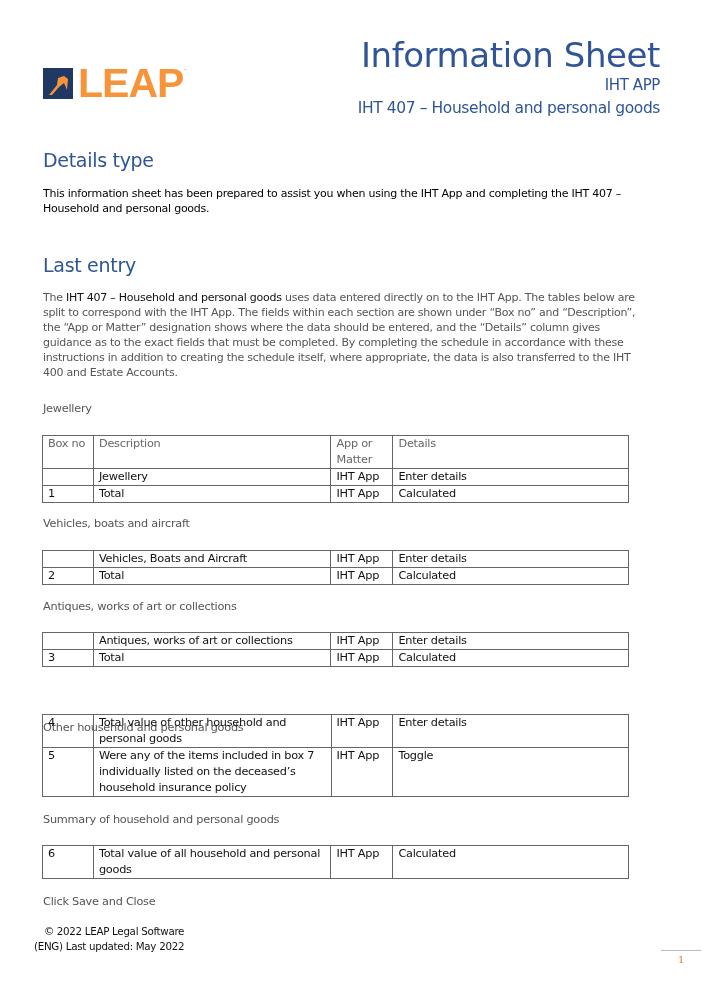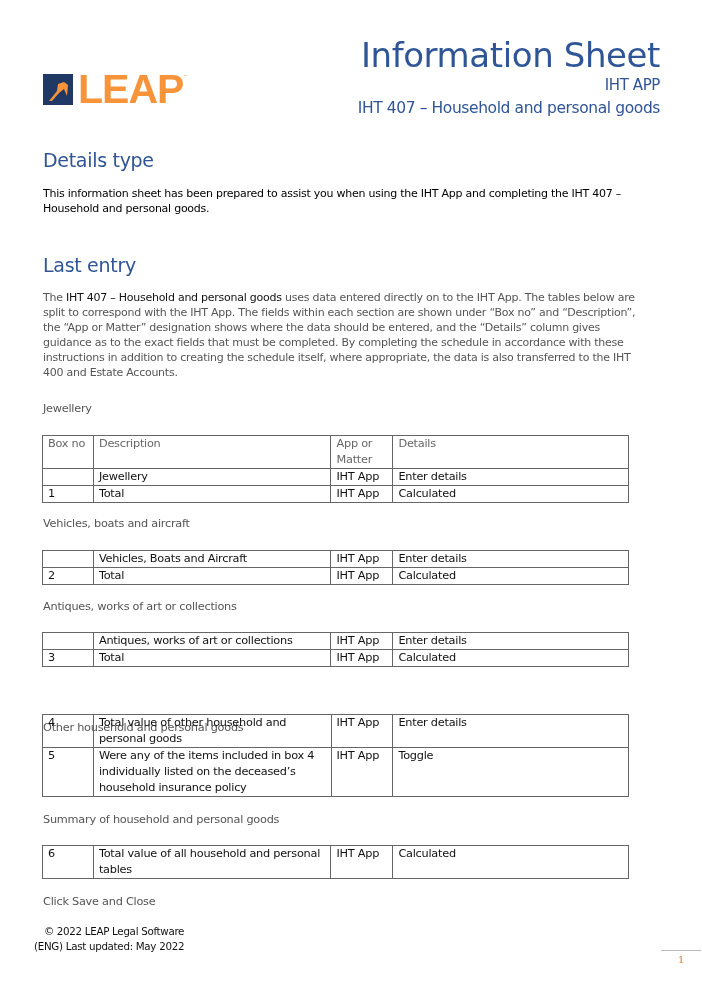--- a/index.html
+++ b/index.html
@@ -5,21 +5,21 @@
     * { box-sizing: border-box; margin: 0; padding: 0; }
     html, body { width: 702px; height: 993px; background: #ffffff; overflow: hidden; }
     body {
       position: relative;
       font-family: "DejaVu Sans", "Liberation Sans", sans-serif;
       color: #000;
     }
     .abs { position: absolute; }
 
     
-    .logo { left: 43px; top: 73px; height: 32px; display: flex; align-items: center; }
+    .logo { left: 43px; top: 67px; height: 32px; display: flex; align-items: center; }
     .logo-mark { width: 30px; height: 31px; background: #1f3864; position: relative; }
     .logo-mark svg { position: absolute; left: 0; top: 0; }
     .logo-text {
       margin-left: 5px;
       font-family: "Liberation Sans", sans-serif;
       font-weight: bold;
       font-size: 41px;
       line-height: 32px;
       color: #f7943a;
       letter-spacing: -1px;
@@ -219,39 +219,39 @@
     </colgroup>
   <tbody>
       <tr>
     <td>4</td>
     <td>Total value of other household and personal goods</td>
     <td>IHT App</td>
     <td>Enter details</td>
   </tr>
   <tr>
     <td>5</td>
-    <td>Were any of the items included in box 4 individually listed on the deceased’s household insurance policy</td>
+    <td>Were any of the items included in box 7 individually listed on the deceased’s household insurance policy</td>
     <td>IHT App</td>
     <td>Toggle</td>
   </tr>
 </tbody>
   </table>
 
 <div class="abs caption" style="top:812px;text-align:right;">Summary of household and personal goods</div>
 <table class="t" style="top:845px;">
   <colgroup>
       <col class="c1">
       <col class="c2">
       <col class="c3">
       <col class="c4">
     </colgroup>
   <tbody>
       <tr>
     <td>6</td>
-    <td>Total value of all household and personal tables</td>
+    <td>Total value of all household and personal goods</td>
     <td>IHT App</td>
     <td>Calculated</td>
   </tr>
 </tbody>
   </table>
 
 <div class="abs caption" style="top:894px;">Click Save and Close</div>
 
 <div class="abs footer">
   <div>© 2022 LEAP Legal Software</div>

